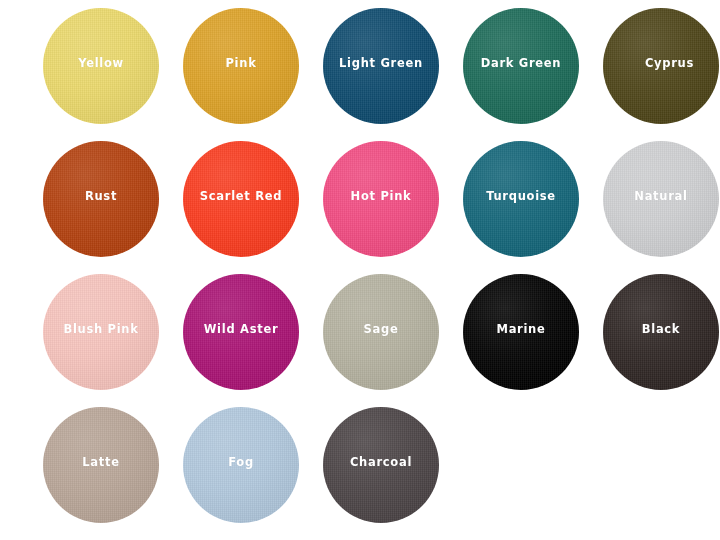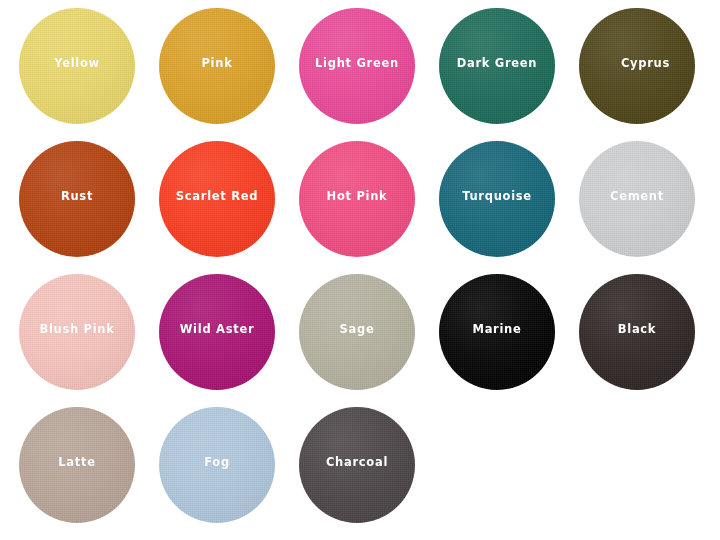--- a/index.html
+++ b/index.html
@@ -28,21 +28,21 @@
     align-content: start;
     padding: 8px 0 0 19px;
   }
 
   .swatch-cell {
     position: relative;
     width: 140px;
     height: 133px;
     display: flex;
     align-items: flex-start;
-    justify-content: flex-start;
+    justify-content: flex-end;
   }
 
   .swatch-circle {
     position: relative;
     width: 116px;
     height: 116px;
     border-radius: 50%;
     display: flex;
     align-items: center;
     justify-content: center;
@@ -113,21 +113,21 @@
       <div class="swatch-circle" style="background-color: rgb(235, 217, 107);">
         <span class="swatch-label" style="color: rgb(255, 255, 255);">Yellow</span>
       </div>
     </div>
     <div class="swatch-cell">
       <div class="swatch-circle" style="background-color: rgb(221, 162, 38);">
         <span class="swatch-label" style="color: rgb(255, 255, 255);">Pink</span>
       </div>
     </div>
     <div class="swatch-cell">
-      <div class="swatch-circle" style="background-color: #ec4899;">
+      <div class="swatch-circle" style="background-color: #0c4a6e;">
         <span class="swatch-label" style="color: rgb(255, 255, 255);">Light Green</span>
       </div>
     </div>
     <div class="swatch-cell">
       <div class="swatch-circle" style="background-color: rgb(27, 107, 88);">
         <span class="swatch-label" style="color: rgb(255, 255, 255);">Dark Green</span>
       </div>
     </div>
     <div class="swatch-cell">
       <div class="swatch-circle" style="background-color: rgb(77, 68, 23);">
@@ -149,21 +149,21 @@
         <span class="swatch-label" style="color: rgb(255, 255, 255);">Hot Pink</span>
       </div>
     </div>
     <div class="swatch-cell">
       <div class="swatch-circle" style="background-color: rgb(19, 102, 122);">
         <span class="swatch-label" style="color: rgb(255, 255, 255);">Turquoise</span>
       </div>
     </div>
     <div class="swatch-cell">
       <div class="swatch-circle" style="background-color: rgb(207, 208, 210);">
-        <span class="swatch-label" style="color: rgb(255, 255, 255);">Cement</span>
+        <span class="swatch-label" style="color: rgb(255, 255, 255);">Natural</span>
       </div>
     </div>
     <div class="swatch-cell">
       <div class="swatch-circle" style="background-color: rgb(247, 196, 189);">
         <span class="swatch-label" style="color: rgb(255, 255, 255);">Blush Pink</span>
       </div>
     </div>
     <div class="swatch-cell">
       <div class="swatch-circle" style="background-color: rgb(171, 18, 116);">
         <span class="swatch-label" style="color: rgb(255, 255, 255);">Wild Aster</span>

